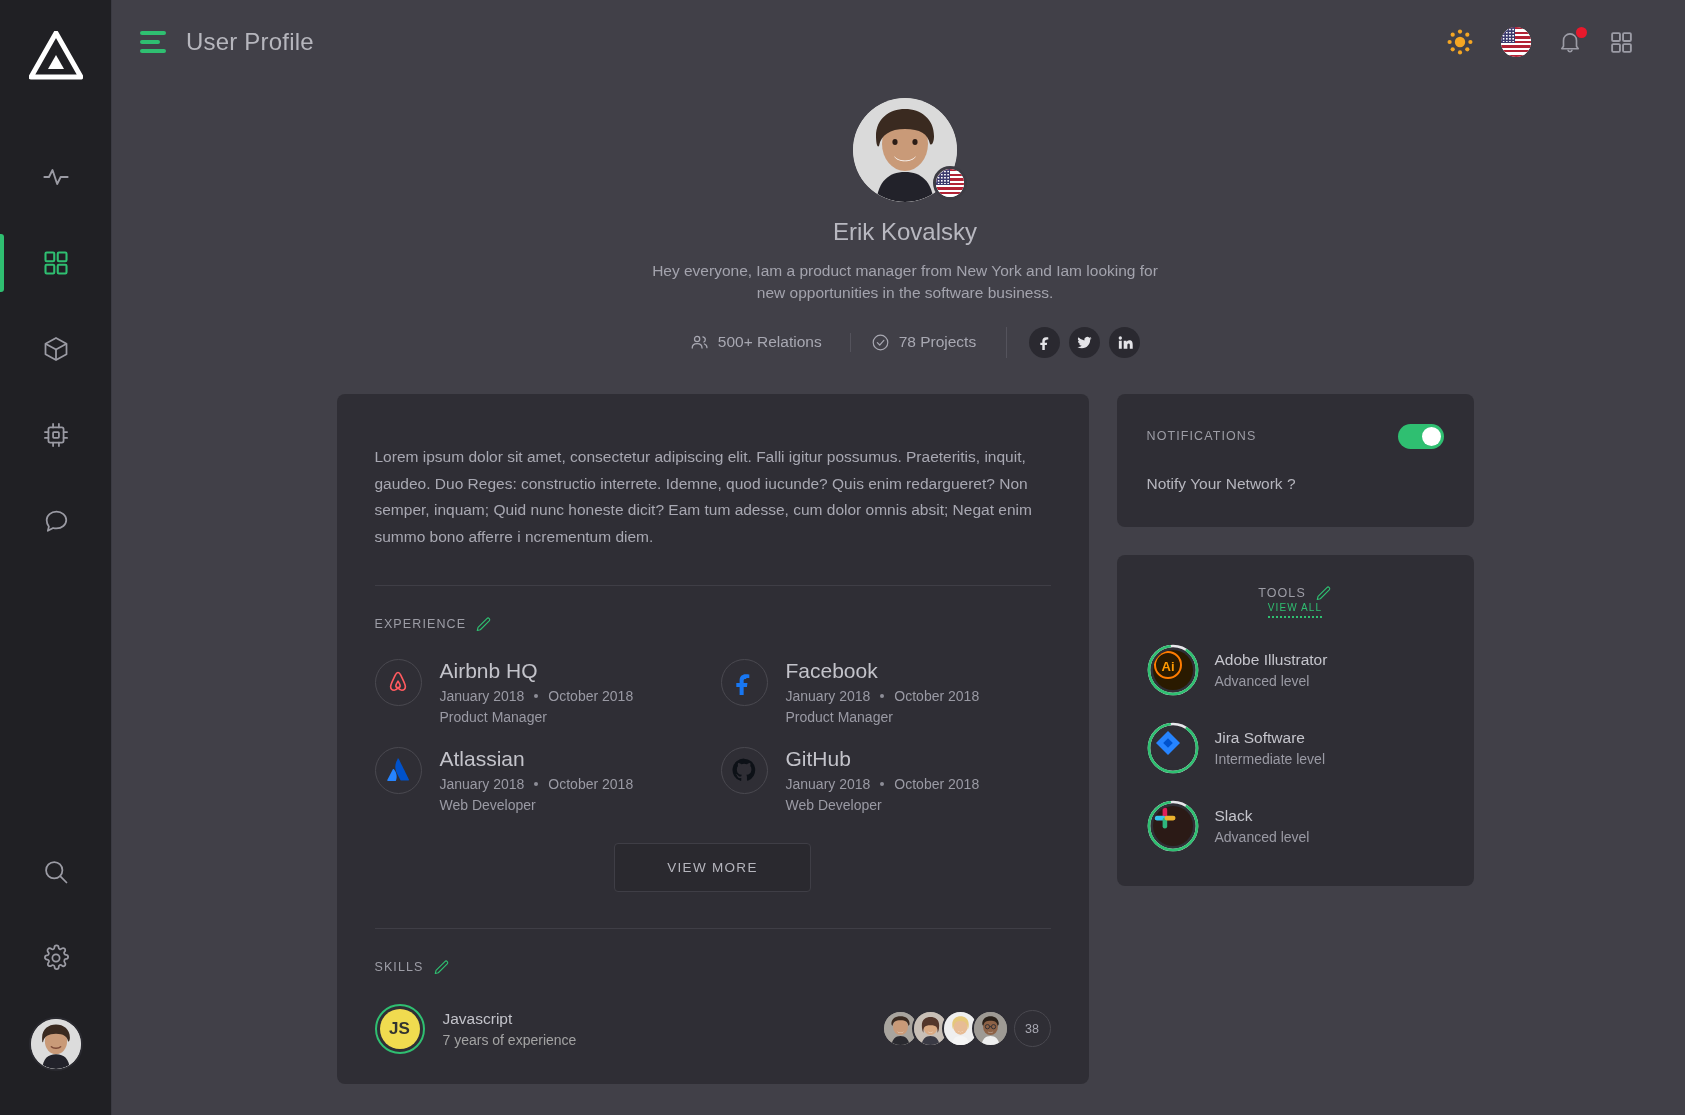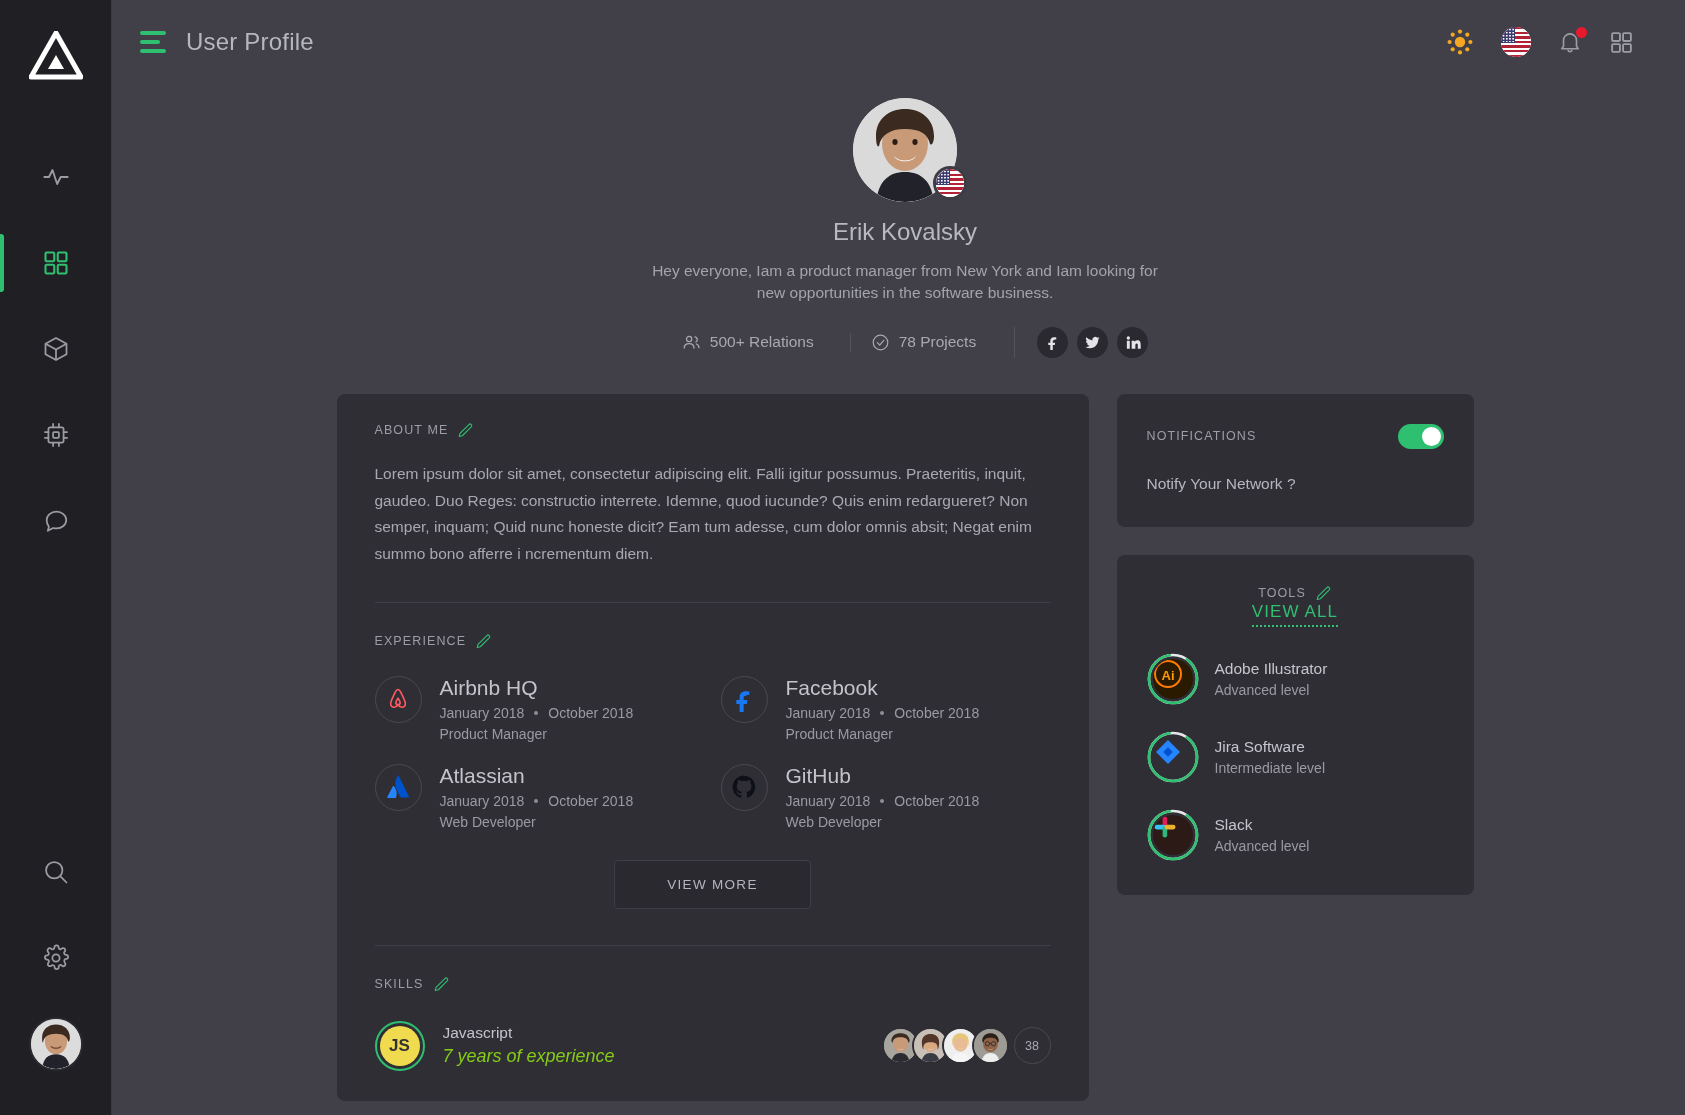--- a/index.html
+++ b/index.html
@@ -151,21 +151,21 @@
     max-width: 530px;
     font-size: 15.5px;
     line-height: 1.45;
     color: #a3a3ad;
   }
   .hero-stats {
     margin-top: 22px;
     display: flex;
     align-items: center;
     justify-content: center;
-    gap: 16px;
+    gap: 8px;
   }
   .stat {
     display: flex; align-items: center; gap: 9px;
     font-size: 15.5px; color: #a8a8b2;
     padding: 0 20px;
     cursor: pointer;
   }
   .stat + .stat { border-left: 1px solid #54535c; }
   .socials { display: flex; gap: 9px; padding-left: 22px; border-left: 1px solid #54535c; margin-left: 2px; }
   .soc {
@@ -258,21 +258,21 @@
   .skill-badge .inner {
     width: 100%; height: 100%;
     border-radius: 50%;
     background: #f0db4f;
     display: flex; align-items: center; justify-content: center;
     font-weight: bold; font-size: 17px; color: #323330;
     font-family: "Liberation Sans", sans-serif;
   }
   .skill-info { margin-left: 18px; }
   .skill-name { font-size: 15.5px; color: #c3c3ca; margin-bottom: 4px; }
-  .skill-exp { font-size: 18px; color: #84cc16; font-style: italic; }
+  .skill-exp { font-size: 14px; color: #a3a3a3; }
   .avatar-stack { margin-left: auto; display: flex; align-items: center; }
   .stack-av {
     width: 37px; height: 37px; border-radius: 50%;
     border: 2px solid #2f2e35;
     margin-left: -7px;
     overflow: hidden;
     background: #8d8d8d;
     cursor: pointer;
   }
   .stack-more {
@@ -296,21 +296,21 @@
   .toggle .knob {
     position: absolute; top: 3px; right: 3px;
     width: 19px; height: 19px; border-radius: 50%;
     background: #fff;
   }
   .notif-title { margin-top: 26px; font-size: 15.5px; color: #b6b6be; }
   .notif-desc { margin-top: 13px; font-size: 14.5px; line-height: 1.58; color: #a2a2ac; }
 
   .tools-head { display: flex; align-items: center; justify-content: space-between; flex-direction: column; }
   .view-all {
-    font-size: 17px; letter-spacing: 1.1px;
+    font-size: 10px; letter-spacing: 1.1px;
     color: #2fbf71; cursor: pointer;
     border-bottom: 2px dotted #2fbf71;
     padding-bottom: 3px;
   }
   .tool-item { display: flex; align-items: center; gap: 16px; margin-top: 26px; cursor: pointer; }
   .tool-ring { width: 52px; height: 52px; flex: 0 0 52px; position: relative; }
   .tool-ring svg { position: absolute; inset: 0; }
   .tool-ico {
     position: absolute; left: 6px; top: 6px;
     width: 40px; height: 40px; border-radius: 50%;
@@ -540,26 +540,20 @@
             </a>
           </div>
         </div>
       </section>
 
       <div class="columns">
 
         <div class="col-left">
           <div class="card card-pad">
 
-            <div class="sec-label">
-              <span>ABOUT ME</span>
-              <svg class="pencil" width="17" height="17" viewBox="0 0 24 24" fill="none" stroke="#2fbf71" stroke-width="1.6" stroke-linecap="round" stroke-linejoin="round">
-                <path d="M16.8 3.6a2.3 2.3 0 0 1 3.3 3.3L7.5 19.4l-4.3 1.1 1.1-4.3L16.8 3.6Z"></path>
-              </svg>
-            </div>
             <p class="about-text">Lorem ipsum dolor sit amet, consectetur adipiscing elit. Falli igitur possumus. Praeteritis, inquit, gaudeo. Duo Reges: constructio interrete. Idemne, quod iucunde? Quis enim redargueret? Non semper, inquam; Quid nunc honeste dicit? Eam tum adesse, cum dolor omnis absit; Negat enim summo bono afferre i ncrementum diem.</p>
 
             <div class="divider"></div>
 
             <div class="sec-label" style="margin-top:30px">
               <span>EXPERIENCE</span>
               <svg class="pencil" width="17" height="17" viewBox="0 0 24 24" fill="none" stroke="#2fbf71" stroke-width="1.6" stroke-linecap="round" stroke-linejoin="round">
                 <path d="M16.8 3.6a2.3 2.3 0 0 1 3.3 3.3L7.5 19.4l-4.3 1.1 1.1-4.3L16.8 3.6Z"></path>
               </svg>
             </div>

